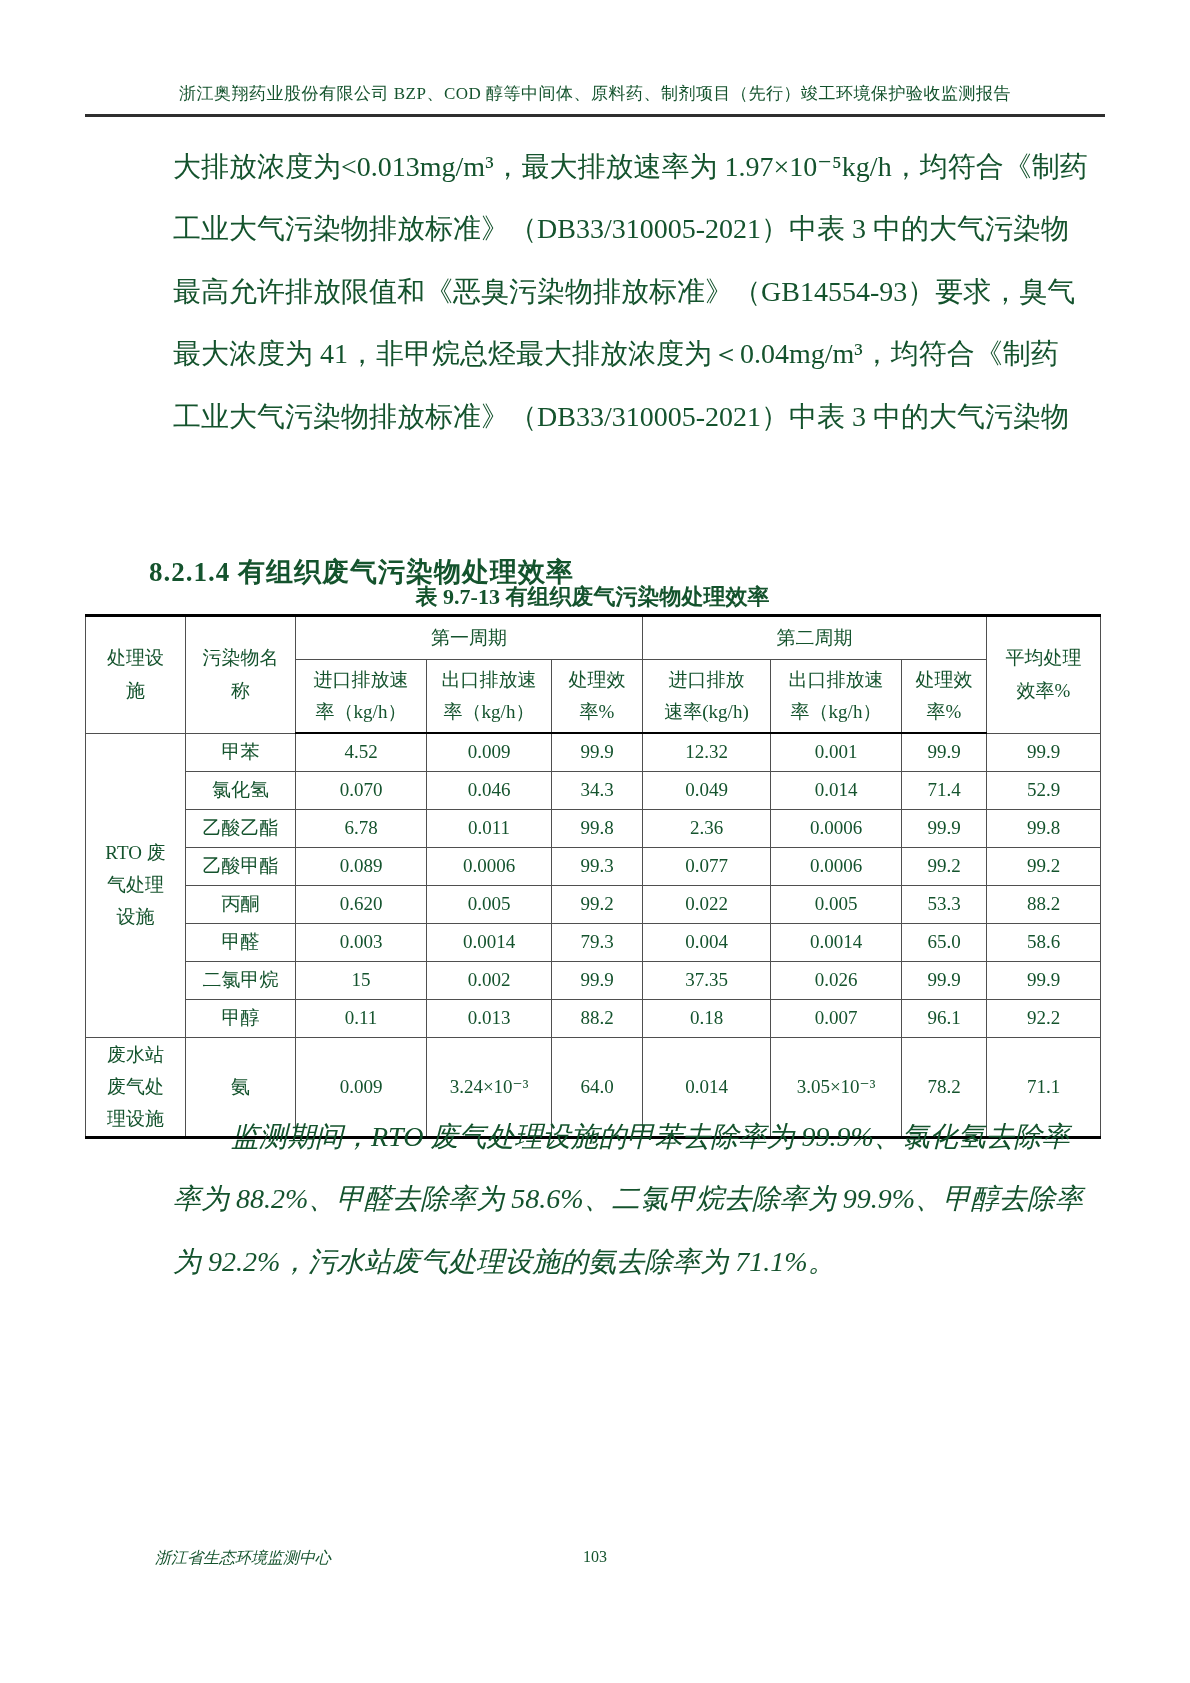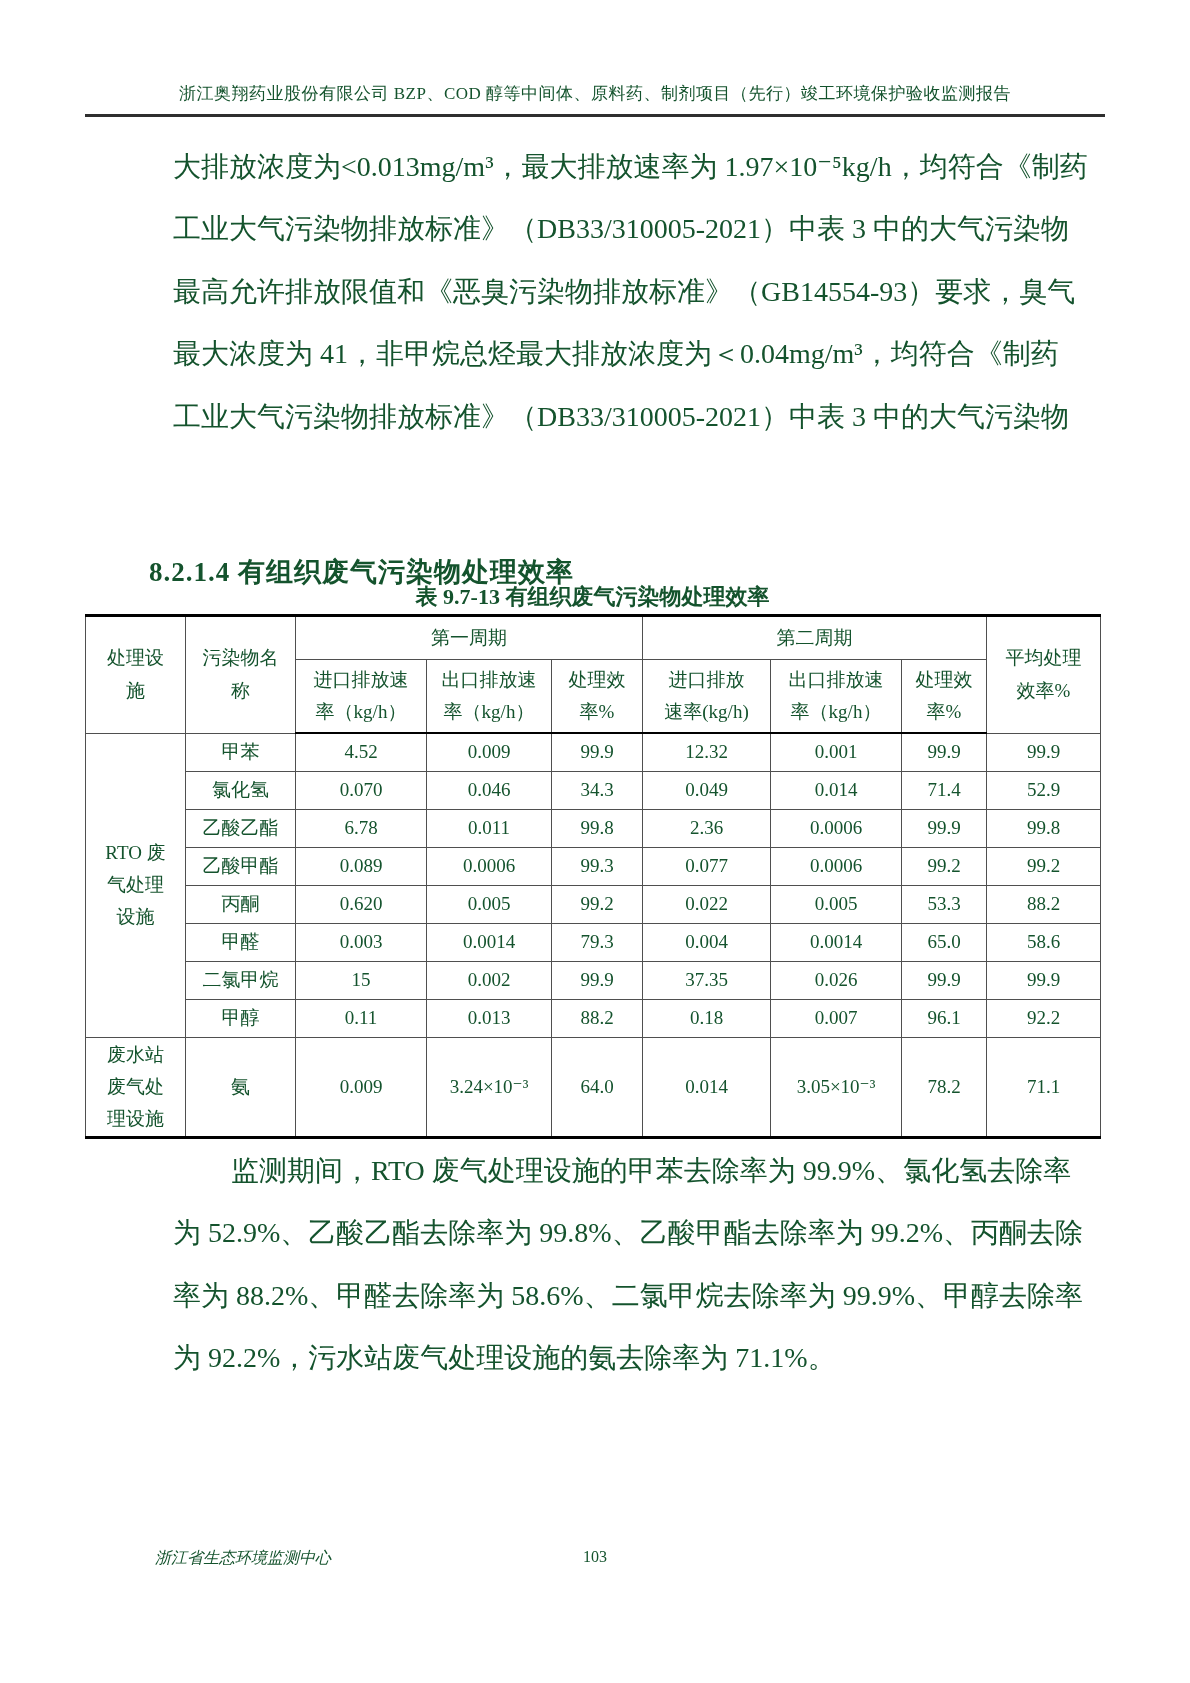--- a/index.html
+++ b/index.html
@@ -18,21 +18,21 @@
   }
   
   .para{position:absolute;left:133px;width:913px;font-size:28px;}
   .pline{
     line-height:62.4px;height:62.4px;white-space:nowrap;
     text-align:justify;text-align-last:justify;margin-left:40px;
   }
   .pline.lastline{text-align-last:left;}
   .pline.indent{padding-left:58px;}
   .para1{top:136px;}
-  .para2{top:1140px;}
+  .para2{top:1106px;font-style:italic;}
   
   .section-heading{
     position:absolute;top:538px;left:133px;margin:16px;
     font-size:27px;font-weight:bold;letter-spacing:1px;
   }
   
   .table-caption{
     position:absolute;top:582px;left:85px;width:1015px;
     text-align:center;font-size:22px;font-weight:bold;
   }
@@ -210,21 +210,20 @@
         <td>0.014</td>
         <td>3.05×10⁻³</td>
         <td>78.2</td>
         <td>71.1</td>
       </tr>
     </tbody>
   </table>
 
   <div class="para para2">
     <div class="pline indent">监测期间，RTO 废气处理设施的甲苯去除率为 99.9%、氯化氢去除率</div>
-    <div class="pline">为 52.9%、乙酸乙酯去除率为 99.8%、乙酸甲酯去除率为 99.2%、丙酮去除</div>
     <div class="pline">率为 88.2%、甲醛去除率为 58.6%、二氯甲烷去除率为 99.9%、甲醇去除率</div>
     <div class="pline lastline">为 92.2%，污水站废气处理设施的氨去除率为 71.1%。</div>
   </div>
 
   <div class="doc-footer">
     <div class="footer-center">103</div>
     <div class="footer-left">浙江省生态环境监测中心</div>
   </div>
 
 </div>

